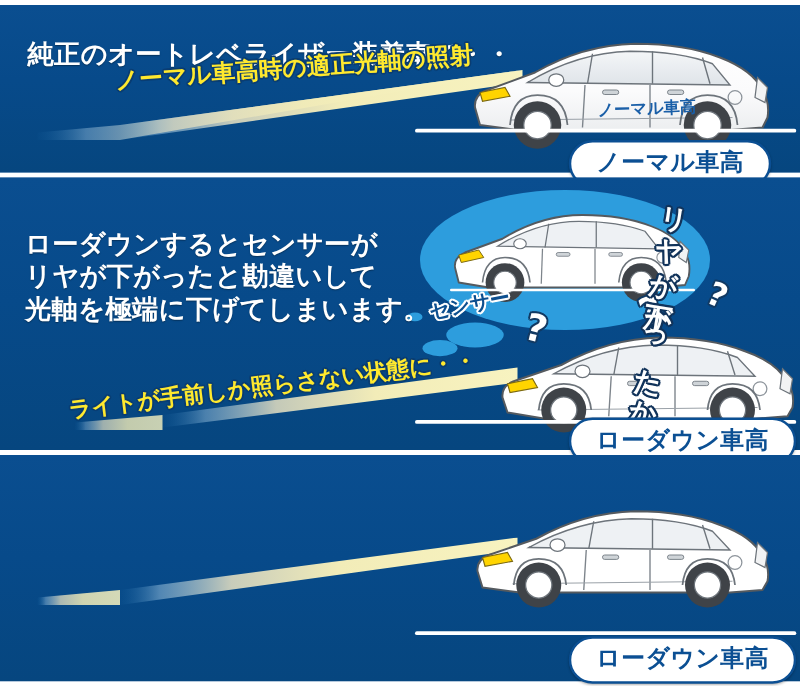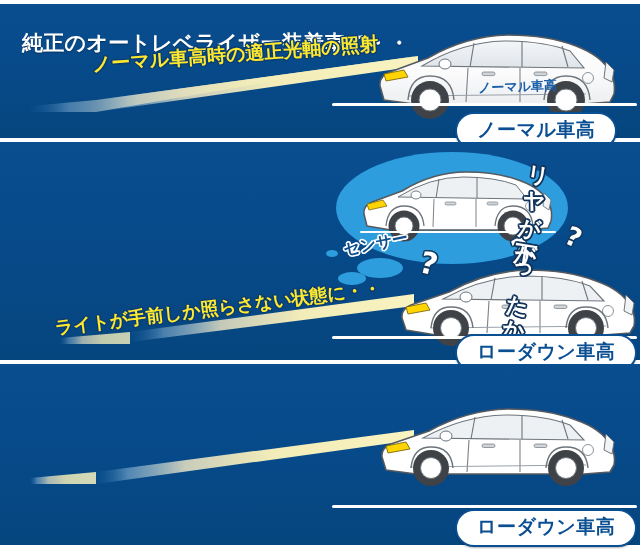--- a/index.html
+++ b/index.html
@@ -292,20 +292,23 @@
       </g>
       <g>
         <circle cx="157" cy="62" r="15.5" fill="#3f4348"></circle>
         <circle cx="157" cy="62" r="9" fill="#ffffff" stroke="#6d747b" stroke-width=".9"></circle>
         <path d="M 139 62 Q 141 42 157 42 Q 175 42 177 62" fill="none" stroke="#6d747b" stroke-width="1.3"></path>
       </g>
     </svg>
   </div>
   <div class="ground-line" style="left:360px; top:231px; width:196px; height:2px;"></div>
 
+  <h2 class="headline" id="p2-headline">ローダウンするとセンサーが
+リヤが下がったと勘違いして
+光軸を極端に下げてしまいます。</h2>
 
   <div id="sensor-label">センサー</div>
   <div class="qmark" id="qmark-1">?</div>
   <div class="qmark" id="qmark-2">?</div>
   <div class="qmark" id="qmark-3">?</div>
 
   <div class="beam" style="left:0px; top:288px;">
     <svg width="420" height="60" viewBox="0 0 420 60">
       <defs>
         <linearGradient id="beamGrad2" x1="0" y1="0" x2="1" y2="0">

